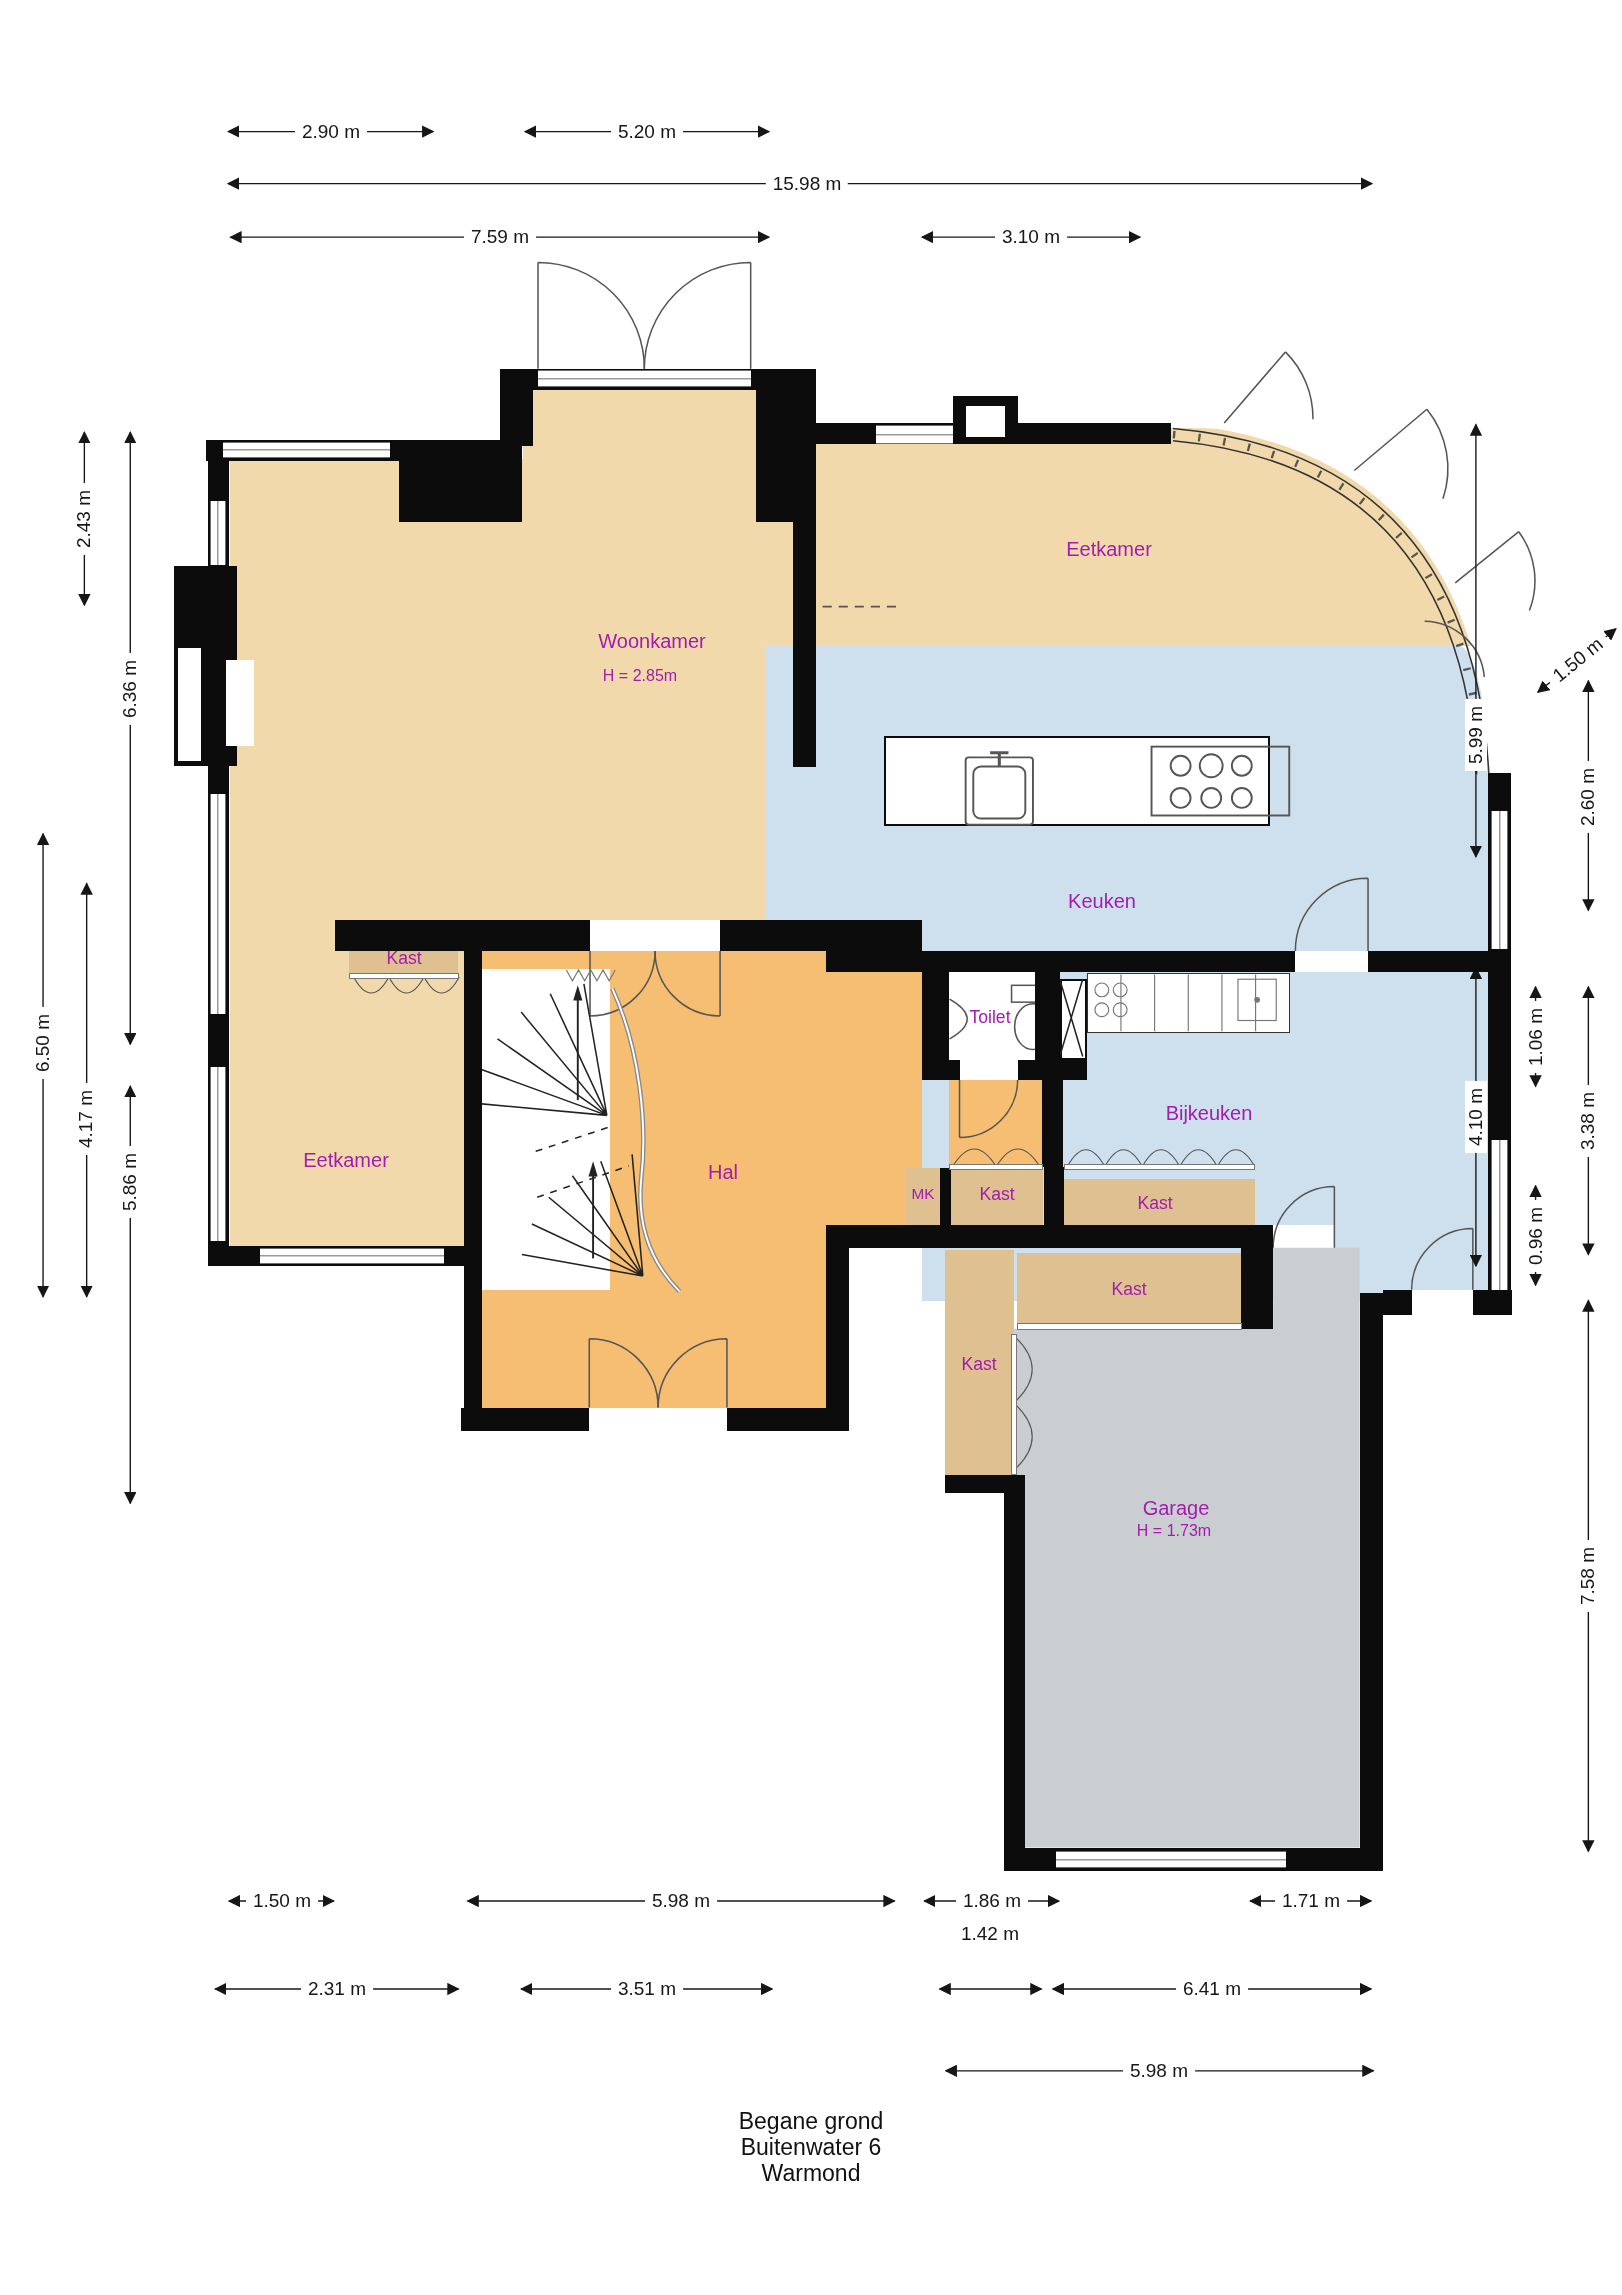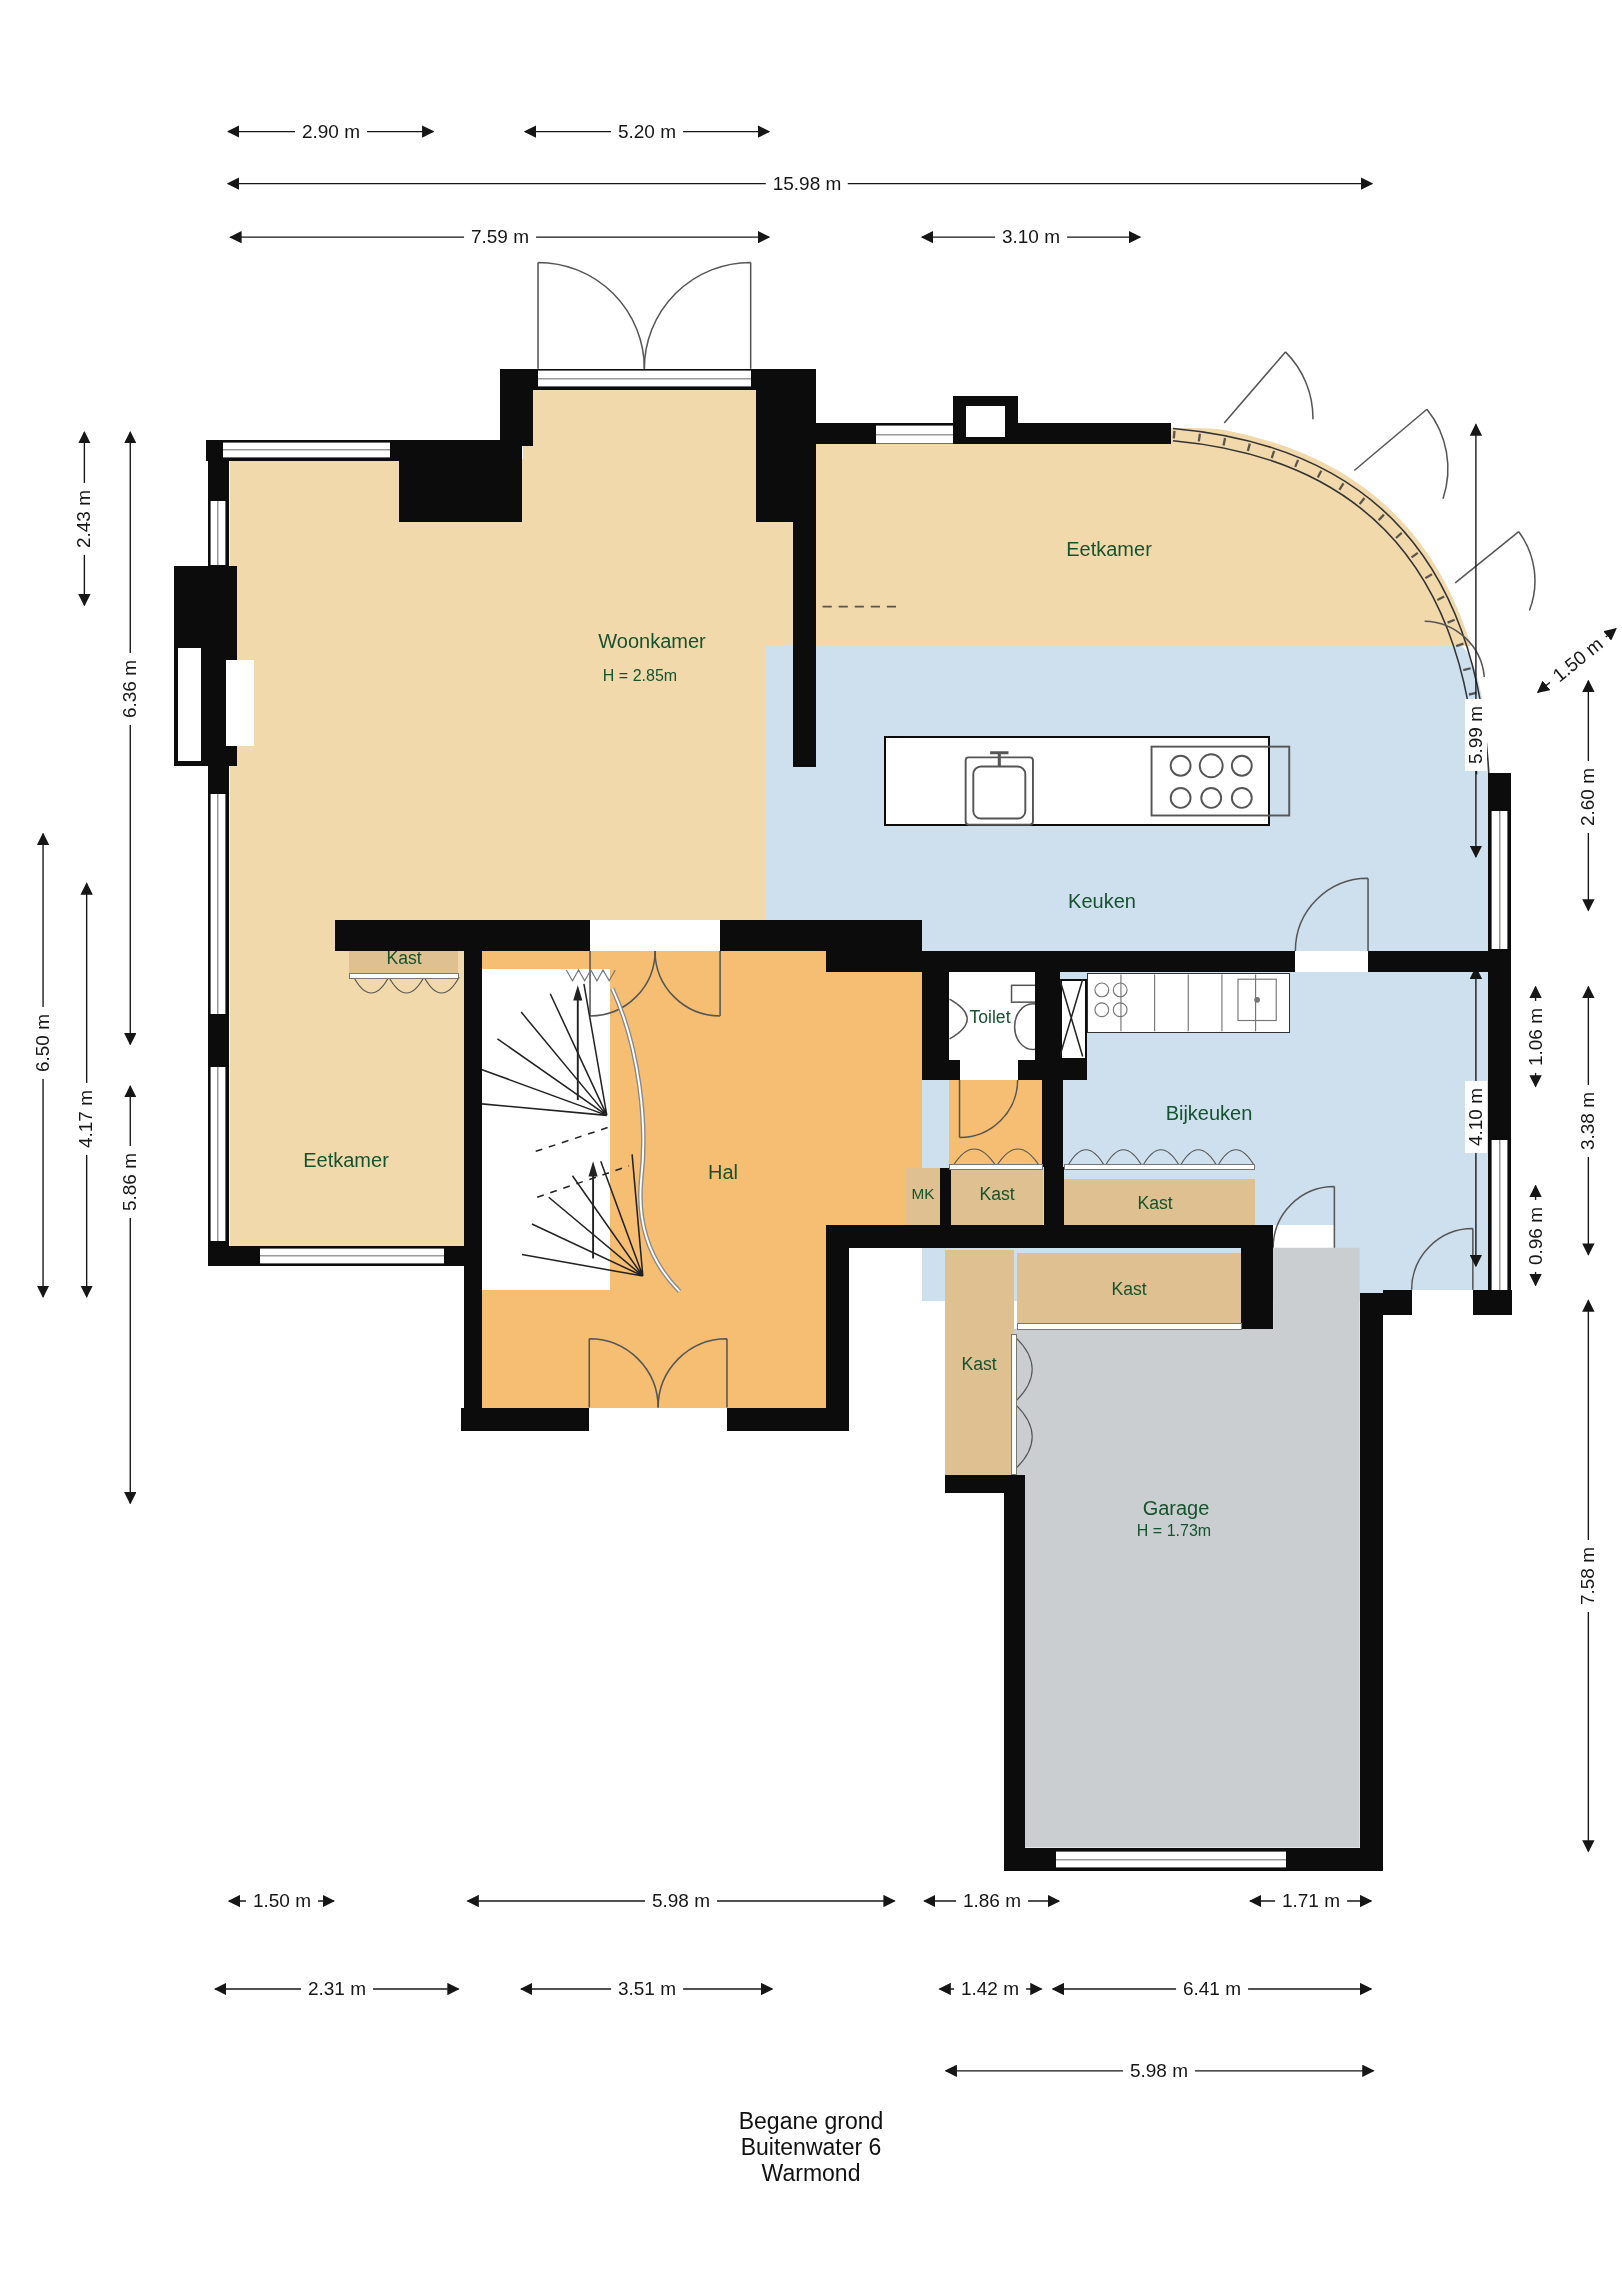--- a/index.html
+++ b/index.html
@@ -4,21 +4,21 @@
 <style>
   html,body{margin:0;padding:0;background:#fff;}
   body{font-family:"Liberation Sans","DejaVu Sans",sans-serif;}
   #plan{position:relative;width:1623px;height:2295px;background:#fff;overflow:hidden;}
   .room{position:absolute;}
   .w{position:absolute;background:#0c0c0c;}
   .gap{position:absolute;background:#fff;}
   .win-h{position:absolute;background:#fff;border-top:1.5px solid #6d6d6d;border-bottom:1.5px solid #6d6d6d;background-image:linear-gradient(#9a9a9a,#9a9a9a);background-size:100% 1.5px;background-position:center;background-repeat:no-repeat;}
   .win-v{position:absolute;background:#fff;border-left:1.5px solid #6d6d6d;border-right:1.5px solid #6d6d6d;background-image:linear-gradient(#9a9a9a,#9a9a9a);background-size:1.5px 100%;background-position:center;background-repeat:no-repeat;}
   .thinline{position:absolute;background:#fff;border:0.8px solid #777;}
-  .lbl{position:absolute;transform:translate(-50%,-50%);font-size:20px;color:#14532d;white-space:nowrap;}
+  .lbl{position:absolute;transform:translate(-50%,-50%);font-size:20px;color:#a21caf;white-space:nowrap;}
   .sub{font-size:16px;}
   .small{font-size:17.6px;}
   .tiny{font-size:15.3px;}
   .dim{position:absolute;transform:translate(-50%,-50%);font-size:19px;color:#161616;background:#fff;padding:0 6.9px;white-space:nowrap;}
   .dim.rot{transform:translate(-50%,-50%) rotate(-90deg);}
   .dim.diag{transform:translate(-50%,-50%) rotate(-39deg);}
   .title{position:absolute;transform:translate(-50%,-50%);font-size:23px;color:#111;white-space:nowrap;}
   .xbox{position:absolute;background:#fff;border:2.3px solid #0c0c0c;}
   .fixture{position:absolute;background:#fff;}
   svg{position:absolute;left:0;top:0;}
@@ -283,21 +283,21 @@
   <span class="dim rot" style="left:1588px;top:1121px;">3.38 m</span>
   <span class="dim rot" style="left:1536px;top:1236px;">0.96 m</span>
   <span class="dim rot" style="left:1588px;top:1576px;">7.58 m</span>
 
   <span class="dim" style="left:282px;top:1901px;">1.50 m</span>
   <span class="dim" style="left:681px;top:1901px;">5.98 m</span>
   <span class="dim" style="left:992px;top:1901px;">1.86 m</span>
   <span class="dim" style="left:1311px;top:1901px;">1.71 m</span>
   <span class="dim" style="left:337px;top:1989px;">2.31 m</span>
   <span class="dim" style="left:647px;top:1989px;">3.51 m</span>
-  <span class="dim" style="left:990px;top:1989px;">1.42 m</span>
+  <span class="dim" style="left:990px;top:1934px;">1.42 m</span>
   <span class="dim" style="left:1212px;top:1989px;">6.41 m</span>
   <span class="dim" style="left:1159px;top:2071px;">5.98 m</span>
 
   <span class="title" style="left:811px;top:2121px;">Begane grond</span>
   <span class="title" style="left:811px;top:2147px;">Buitenwater 6</span>
   <span class="title" style="left:811px;top:2173px;">Warmond</span>
 
 </div>
 
 

